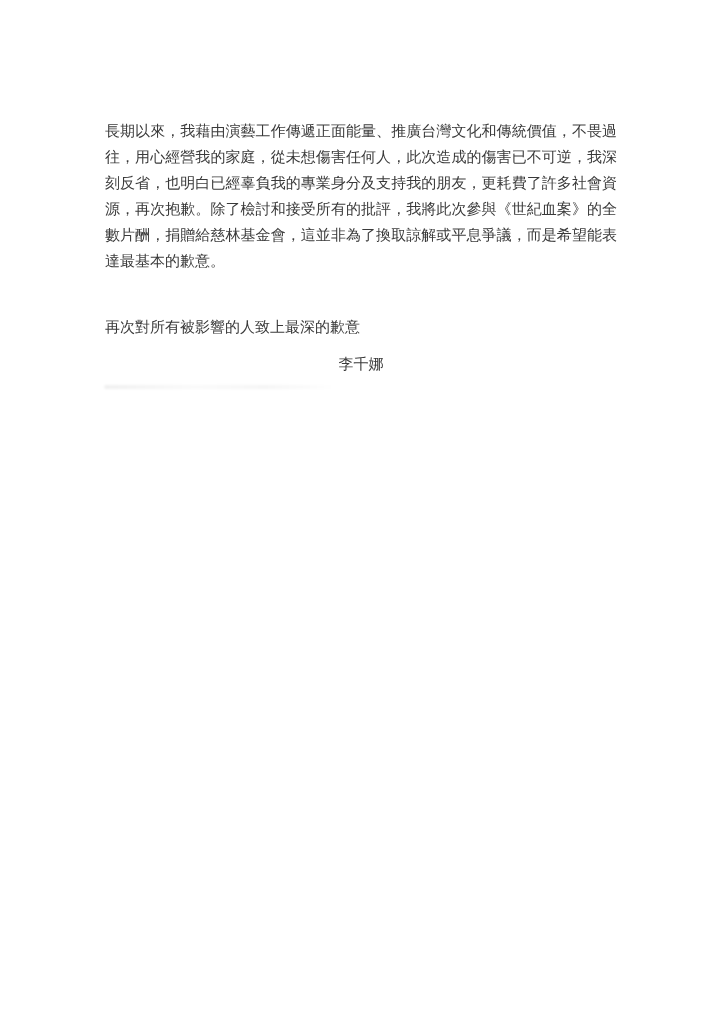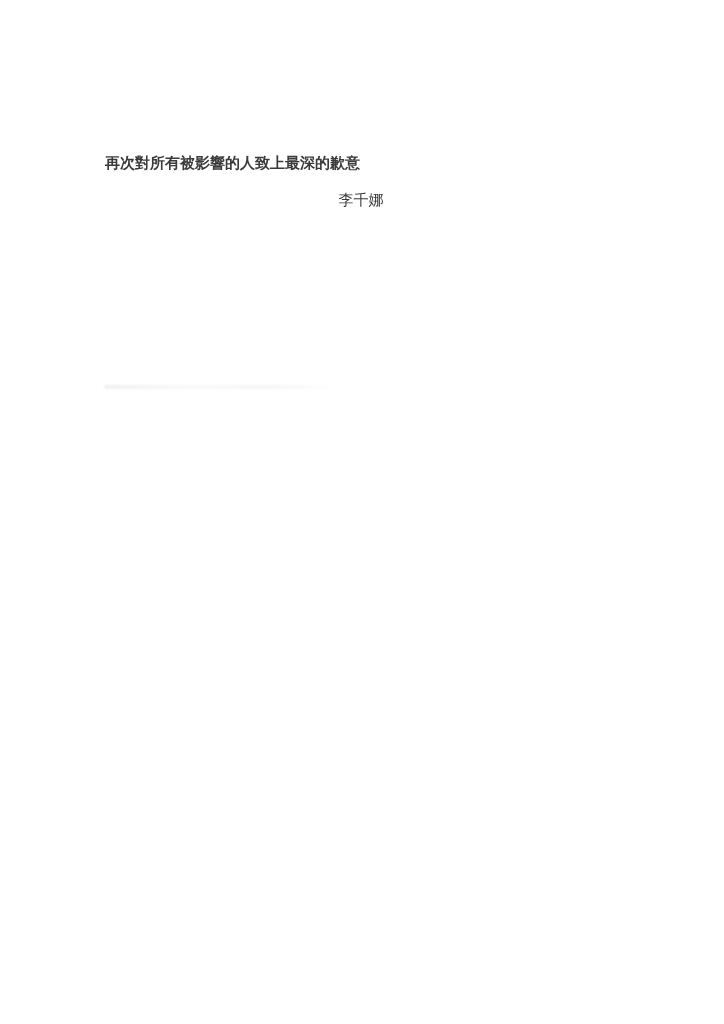--- a/index.html
+++ b/index.html
@@ -28,23 +28,22 @@
     line-height: 26px;
     letter-spacing: 0;
     font-weight: 400;
   }
   .para-main {
     text-align: justify;
     text-justify: inter-ideograph;
     line-break: strict;
   }
   .para-closing {
-    margin-top: 32px;
+    margin-top: 40px;
     text-align: left;
-    font-weight: bold;
   }
   .para-signature {
     margin-top: 11px;
     text-align: center;
   }
   .artifact {
     position: absolute;
     left: 104px;
     top: 385px;
     width: 230px;
@@ -52,17 +51,18 @@
     background: linear-gradient(to right, rgba(0,0,0,0.06), rgba(0,0,0,0.02) 40%, rgba(0,0,0,0.04) 70%, rgba(0,0,0,0));
     filter: blur(1px);
     border-radius: 2px;
   }
 </style>
 </head>
 <body>
 
 <div class="page">
   <div class="content">
+    <p class="para para-main">長期以來，我藉由演藝工作傳遞正面能量、推廣台灣文化和傳統價值，不畏過往，用心經營我的家庭，從未想傷害任何人，此次造成的傷害已不可逆，我深刻反省，也明白已經辜負我的專業身分及支持我的朋友，更耗費了許多社會資源，再次抱歉。除了檢討和接受所有的批評，我將此次參與《世紀血案》的全數片酬，捐贈給慈林基金會，這並非為了換取諒解或平息爭議，而是希望能表達最基本的歉意。</p>
     <p class="para para-closing">再次對所有被影響的人致上最深的歉意</p>
     <p class="para para-signature">李千娜</p>
   </div>
   <div class="artifact"></div>
 </div>
 
 </body></html>

